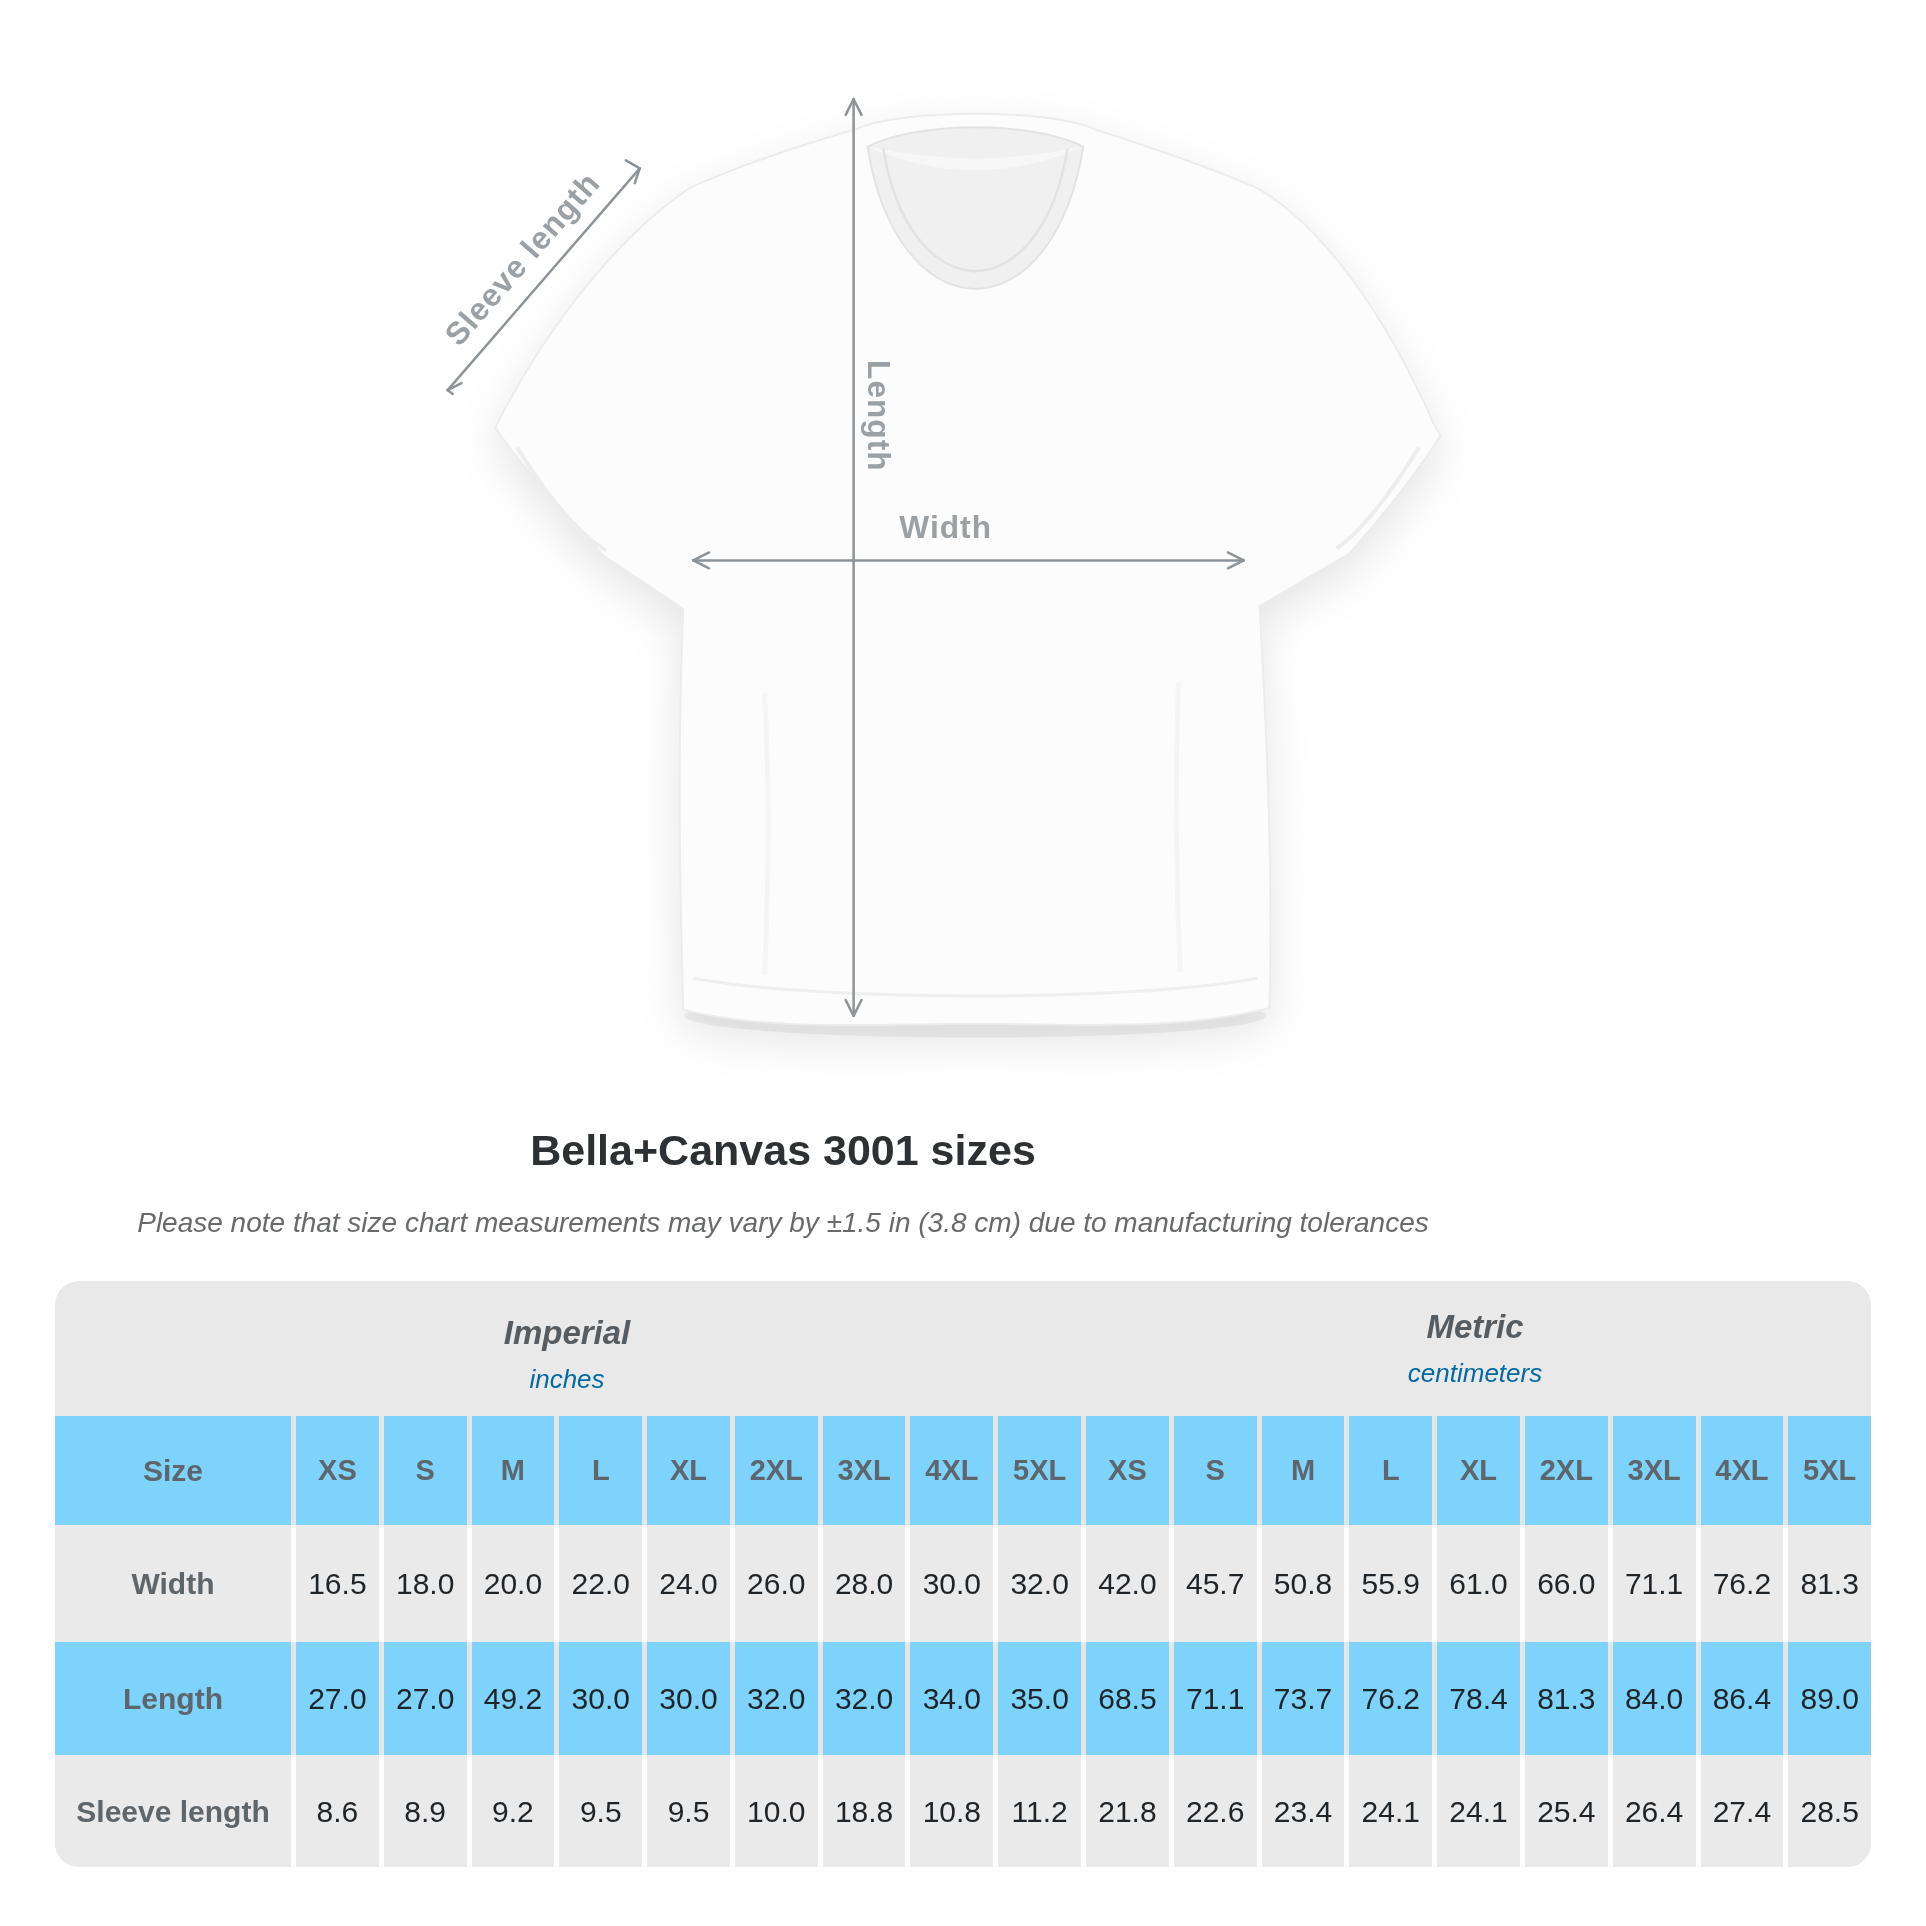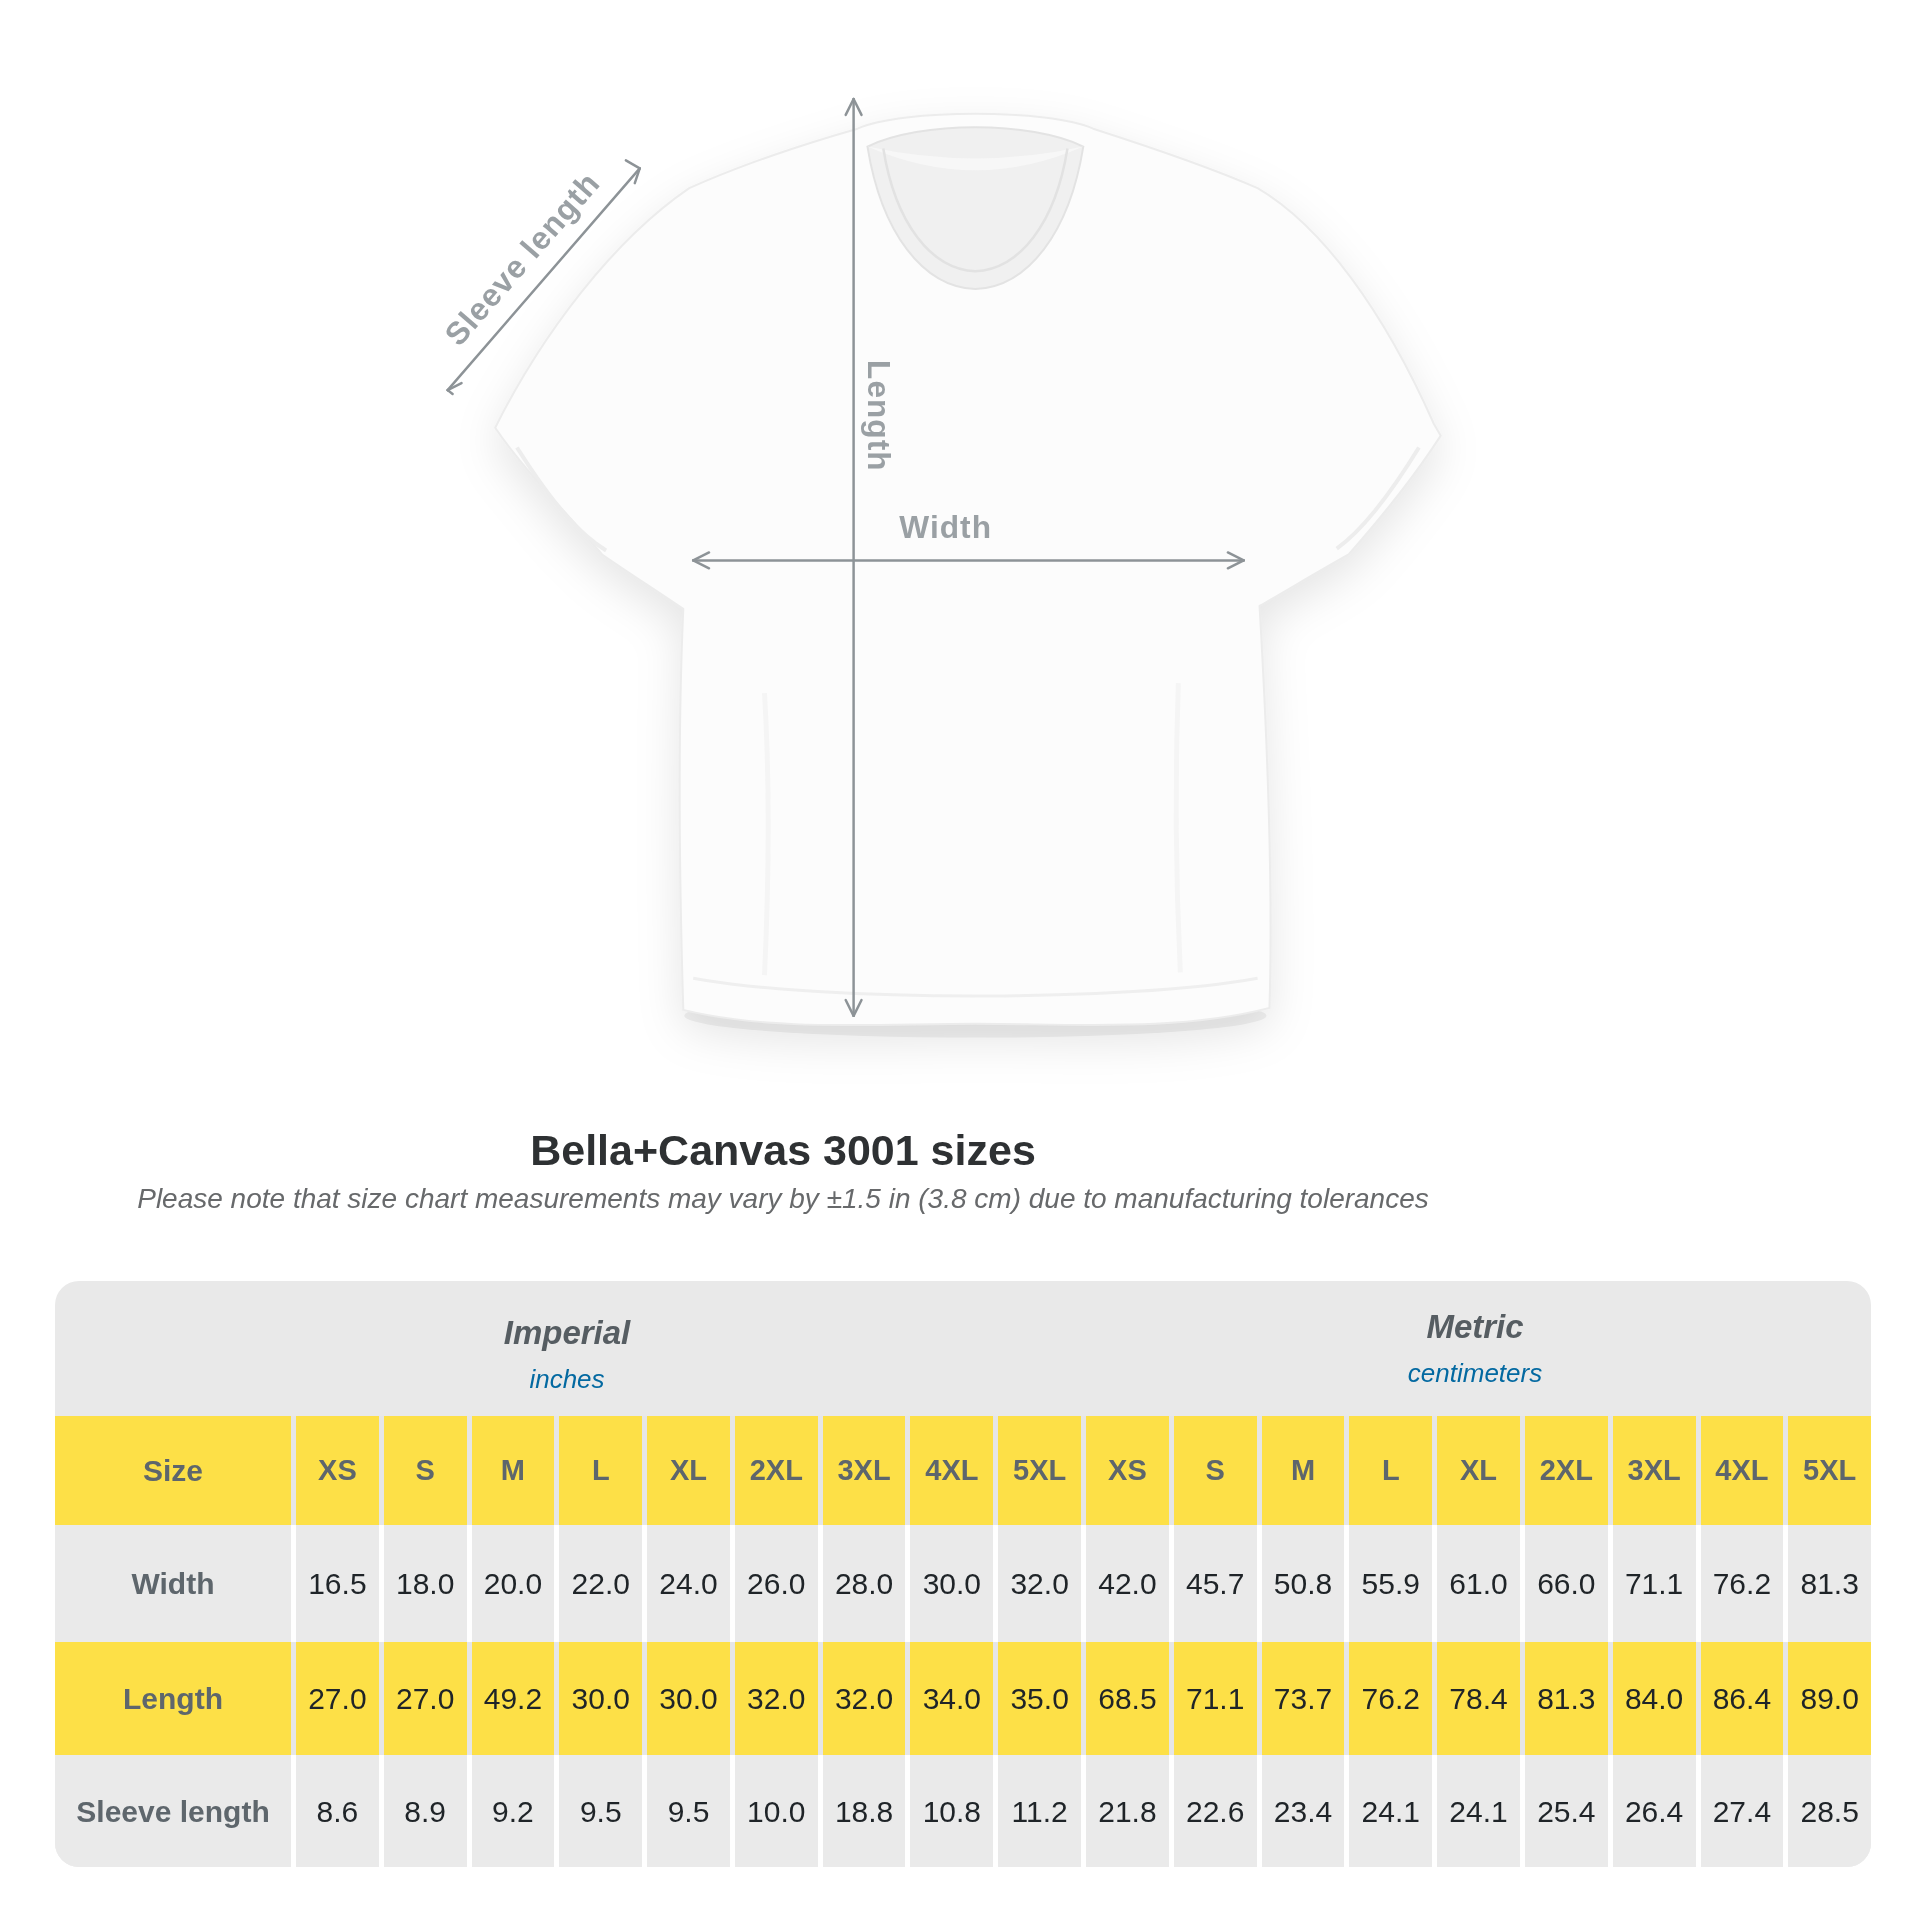--- a/index.html
+++ b/index.html
@@ -8,34 +8,34 @@
 
   
   .figure-wrap{position:absolute;left:0;top:0;width:1927px;height:1099px;}
   .shirt-group{filter:drop-shadow(0 16px 22px rgba(0,0,0,0.10));}
   .fig-label{font-family:"Liberation Sans", sans-serif;font-weight:bold;font-size:32px;
              letter-spacing:1px;}
 
   
   .heading{position:absolute;left:0;top:1125px;width:1566px;text-align:center;}
   .title{font-size:43px;font-weight:bold;color:#2e3133;line-height:50px;}
-  .subtitle{margin-top:8px;font-size:28px;font-style:italic;color:#67696b;}
+  .subtitle{margin-top:32px;font-size:28px;font-style:italic;color:#67696b;}
 
   
   .size-table{position:absolute;left:55px;top:1281px;width:1816px;height:586px;
               background:#e9e9e9;border-radius:24px;overflow:hidden;}
   .band{display:flex;height:135px;}
   .ugroup{display:flex;flex-direction:column;align-items:center;justify-content:center;}
   .ug-imperial{width:1024px;margin-top:12px;}
   .ug-metric{flex:1;}
   .uname{font-size:33px;font-weight:bold;font-style:italic;color:#565d62;}
   .uunit{margin-top:12px;font-size:26px;font-style:italic;color:#0369a1;}
 
   .trow{display:flex;align-items:stretch;}
-  .row-plain{background:#fde047;}
+  .row-plain{background:#7dd3fc;}
   .row-shaded{background:#eaeaea;}
   .row-plain .sep{background:#e6e6e6;}
   .row-shaded .sep{background:#ffffff;}
   .sep{width:5px;flex:0 0 5px;}
   .label-cell{width:236px;flex:0 0 236px;display:flex;align-items:center;justify-content:center;
               font-weight:bold;font-size:30px;color:#5e666c;text-align:center;}
   .cell{display:flex;align-items:center;justify-content:center;}
   .cell.value{flex:1 1 0;font-size:30px;color:#1f2428;border-radius:24px;}
   .cell.size-head{flex:1 1 0;font-size:29px;font-weight:bold;color:#5e666c;}
   .r-size{height:109px;}

